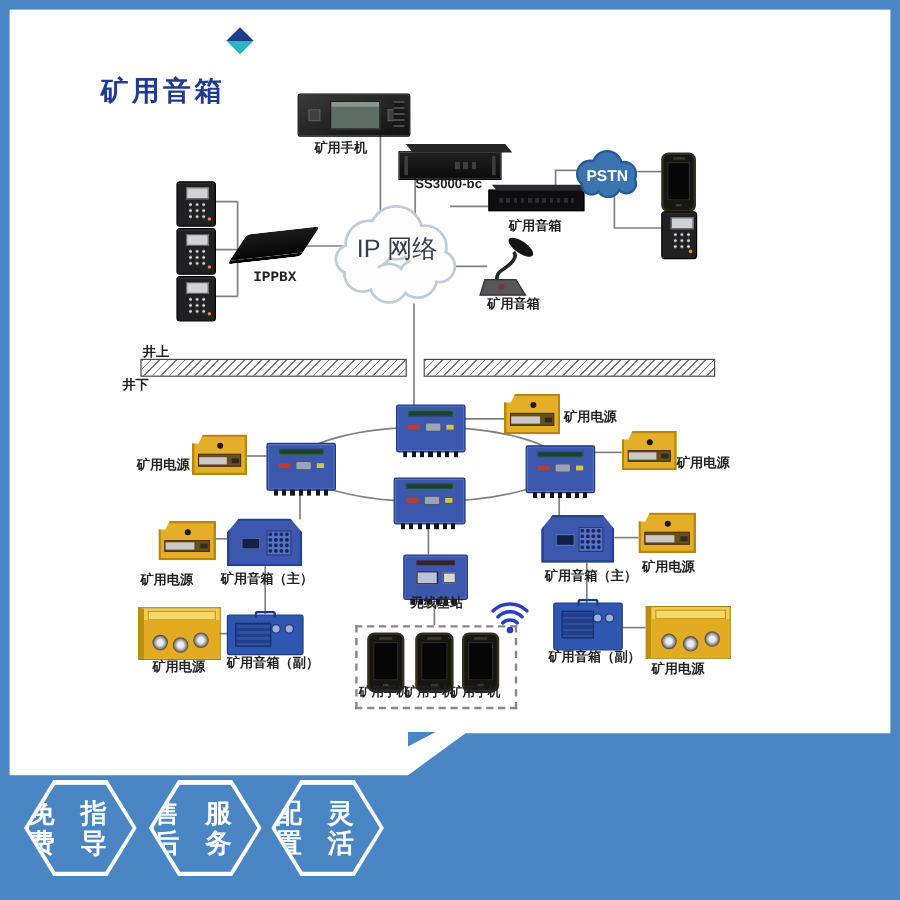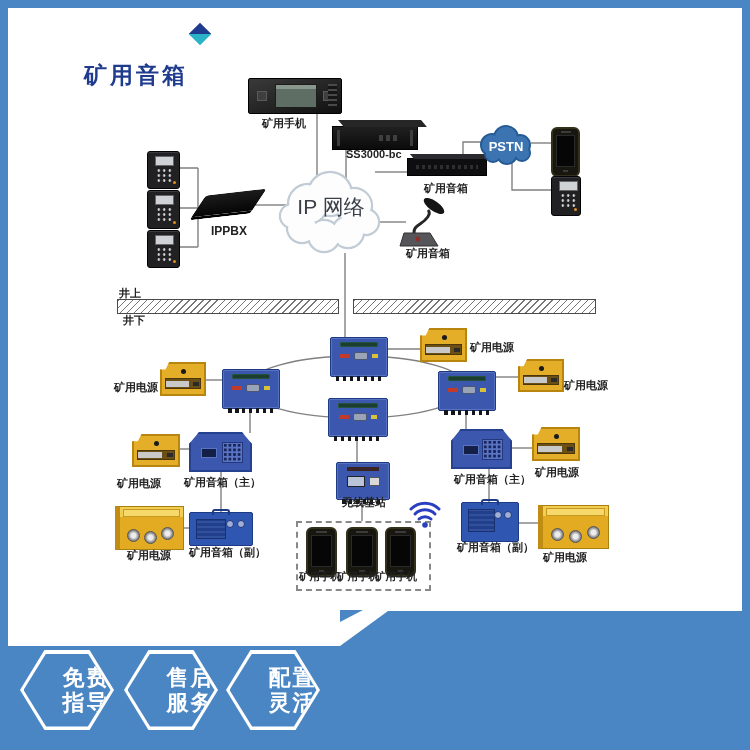--- a/index.html
+++ b/index.html
@@ -97,21 +97,21 @@
   .gl{position:absolute;width:11px;height:11px;border-radius:50%;border:1px solid #555;
       background:radial-gradient(circle,#ececec 30%,#8f8f8f 62%,#5f5f5f 100%);}
   
   .dashed{position:absolute;border:2px dashed #888;z-index:2;}
   
   .banner-svg{position:absolute;left:0;top:0;z-index:6;}
   .badge{position:absolute;width:94px;height:80px;z-index:7;
          clip-path:polygon(26% 0,74% 0,100% 50%,74% 100%,26% 100%,0 50%);background:#fff;}
   .badge-in{position:absolute;left:3.5px;top:3.5px;right:3.5px;bottom:3.5px;
             clip-path:polygon(26% 0,74% 0,100% 50%,74% 100%,26% 100%,0 50%);background:#4a86c3;
-            display:flex;flex-direction:column;align-items:flex-end;justify-content:center;}
+            display:flex;flex-direction:row;align-items:center;justify-content:center;}
   .badge-in span{color:#fff;font-size:22px;line-height:25px;font-weight:bold;
                  font-family:"Liberation Serif",serif;letter-spacing:2px;}
   .headline{position:absolute;left:346px;top:620px;z-index:7;color:#fff;font-size:98px;line-height:1.15;
             font-family:"Liberation Serif",serif;font-weight:bold;letter-spacing:1px;white-space:nowrap;}
 </style>
 </head>
 <body>
 
 <div class="stage">
 
@@ -207,21 +207,21 @@
       <div class="d-pad"></div>
       <div class="d-led"></div>
   </div>
   <div class="dphone" style="left:551px;top:176px;width:28px;height:38px;">
     <div class="d-scr"></div>
       <div class="d-pad"></div>
       <div class="d-led"></div>
   </div>
 
   <div class="ippbx" style="left:200px;top:192px;width:56px;height:22px;"></div>
-  <div class="lbl" style="left:211px;top:224px;font-size:12px;">IPPBX</div>
+  <div class="lbl" style="left:211px;top:224px;font-size:12px;font-family:Liberation Mono, monospace;">IPPBX</div>
 
   <svg class="abs" style="left:278px;top:166px;z-index:3;" width="104" height="92" viewBox="0 0 104 92">
     <g fill="#fdfdfd" stroke="#c2ccd6" stroke-width="2.4">
       <circle cx="30" cy="38" r="20"></circle>
         <circle cx="52" cy="28" r="22"></circle>
         <circle cx="76" cy="40" r="18"></circle>
       <circle cx="88" cy="56" r="13"></circle>
         <circle cx="70" cy="66" r="16"></circle>
         <circle cx="46" cy="70" r="16"></circle>
       <circle cx="24" cy="62" r="15"></circle>
@@ -244,21 +244,21 @@
     <ellipse cx="36" cy="8" rx="12" ry="5" fill="#141414" transform="rotate(35 36 8)"></ellipse>
     <path d="M30,12 C34,16 28,22 22,26 C17,29 16,31 16,35" stroke="#262626" stroke-width="3" fill="none"></path>
     <polygon points="6,35 32,35 40,48 2,48" fill="#55555a" stroke="#333" stroke-width="1"></polygon>
     <circle cx="20" cy="41" r="2.4" fill="#8d2f25"></circle>
   </svg>
   <div class="lbl" style="left:406px;top:246px;">矿用音箱</div>
 
   <div class="lbl" style="left:119px;top:286px;">井上</div>
   <div class="hatch" style="left:117px;top:299px;width:220px;"></div>
   <div class="hatch" style="left:353px;top:299px;width:241px;"></div>
-  <div class="lbl" style="left:123px;top:313px;">井下</div>
+  <div class="lbl" style="left:102px;top:313px;">井下</div>
 
   <div class="node" style="left:330px;top:337px;width:56px;height:38px;">
     <div class="n-strip"></div>
     <div class="n-mid">
         <span class="n-red"></span>
         <span class="n-con"></span>
         <span class="n-yel"></span>
       </div>
     <div class="n-ports"></div>
   </div>

